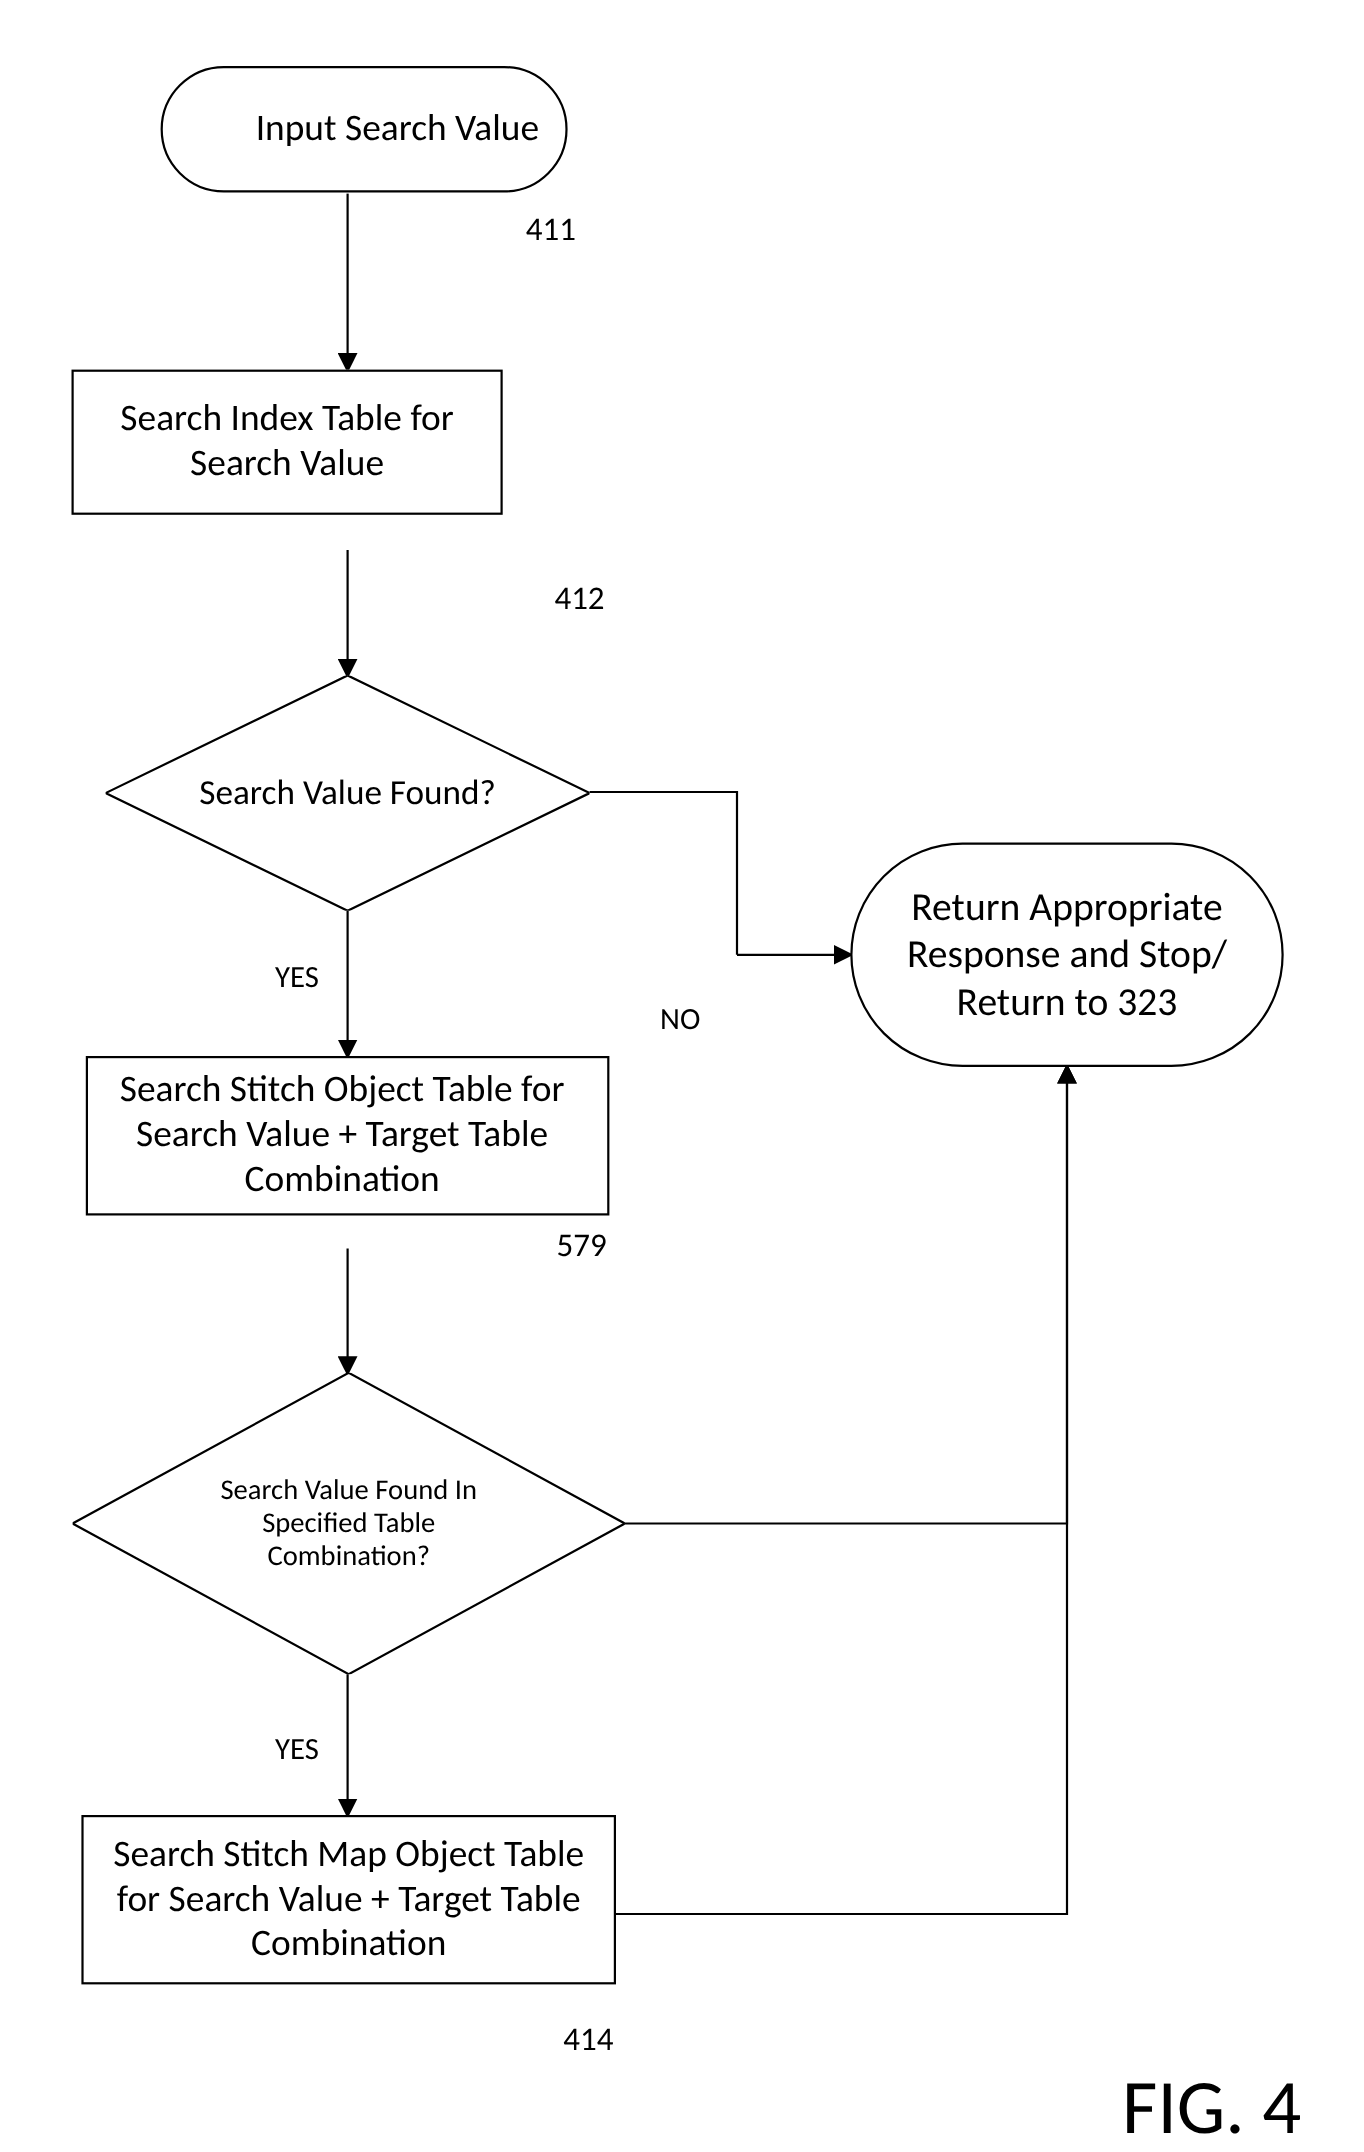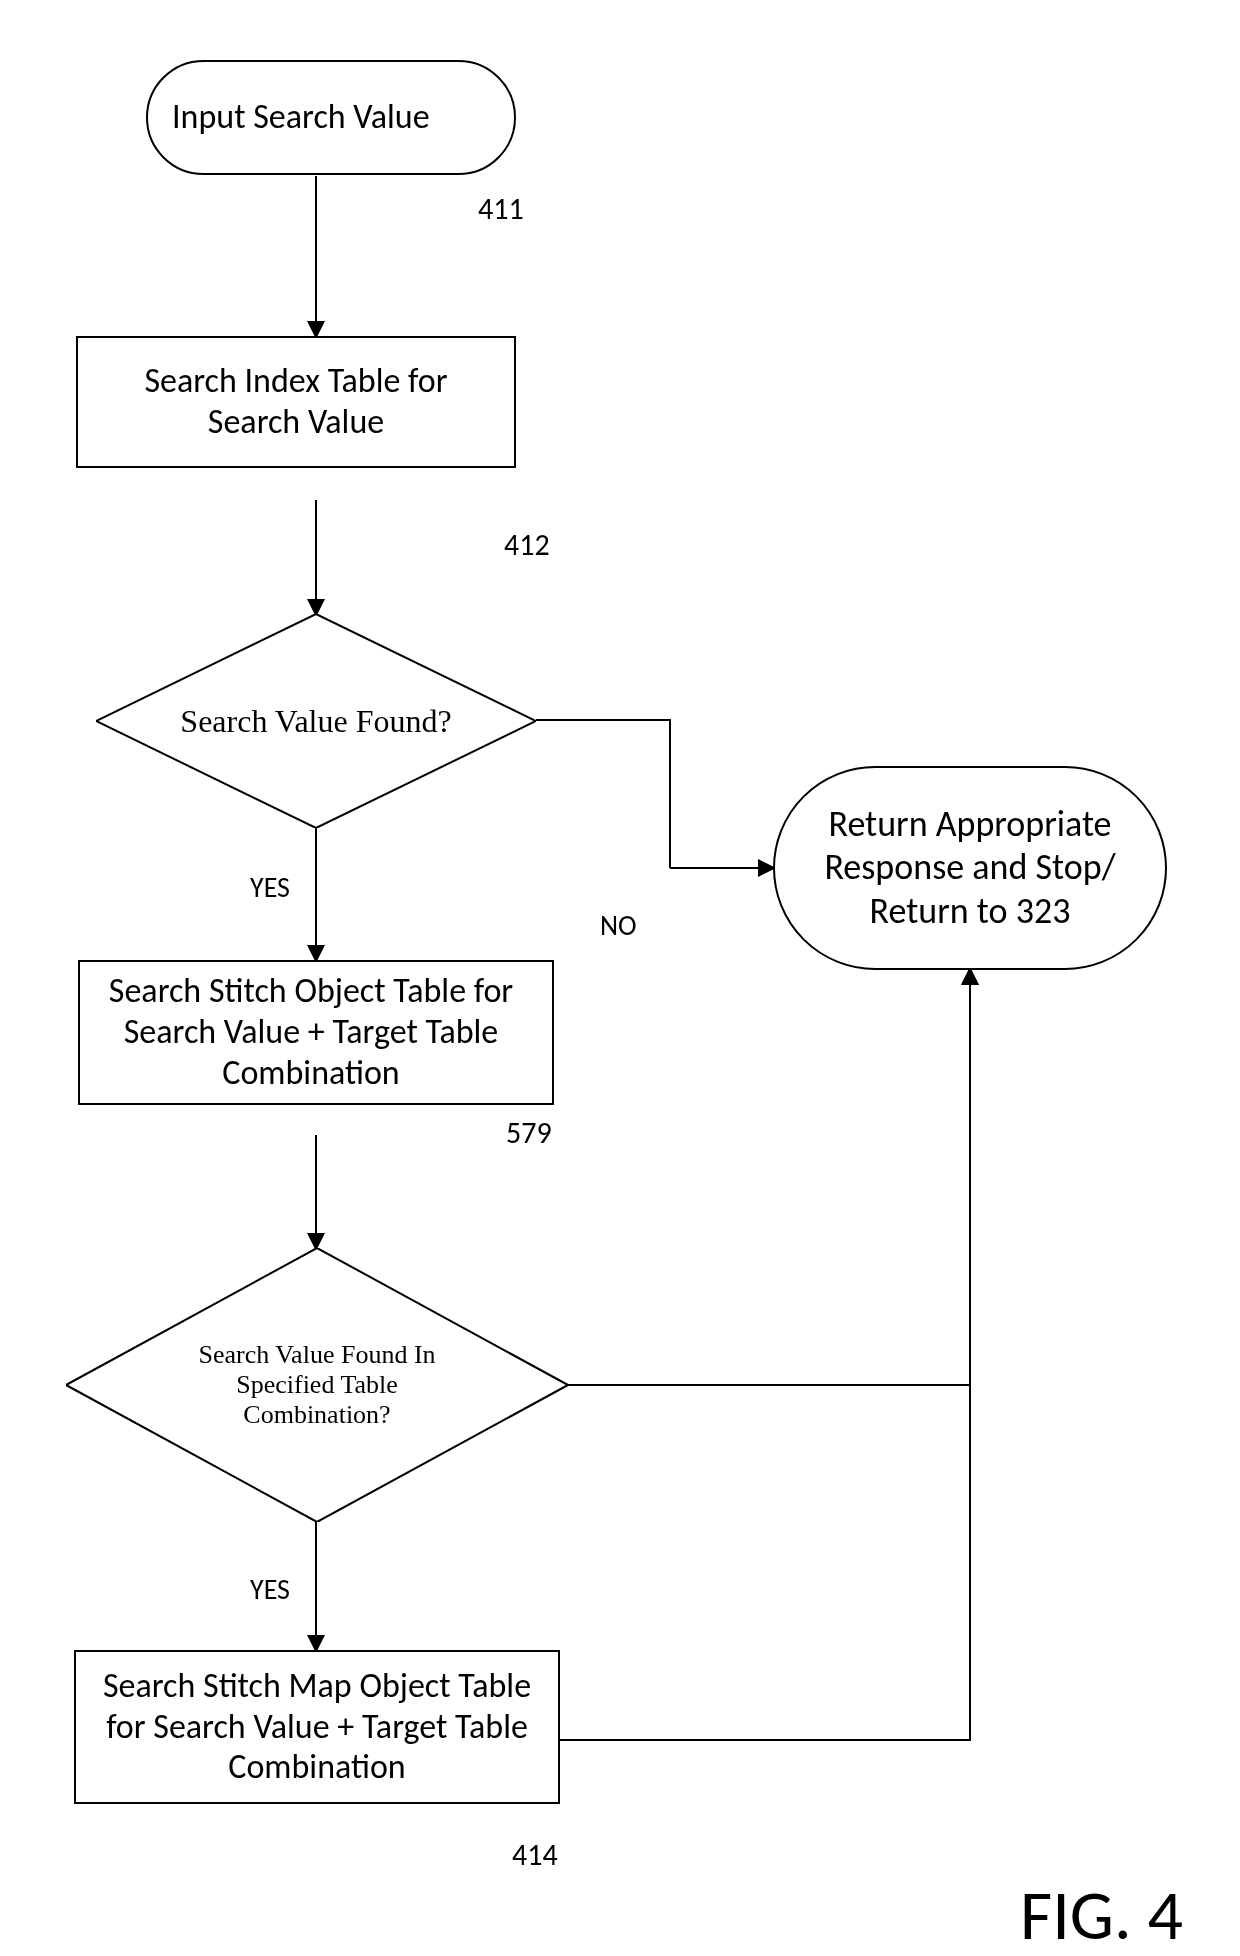--- a/index.html
+++ b/index.html
@@ -12,21 +12,21 @@
   .canvas {
     position: relative;
     width: 1240px;
     height: 1956px;
   }
   .node {
     position: absolute;
     box-sizing: border-box;
     display: flex;
     align-items: center;
-    justify-content: flex-start;
+    justify-content: flex-end;
     text-align: center;
     background: #ffffff;
     line-height: 1.2;
   }
   .terminator {
     border: 2px solid #000;
     border-radius: 1000px;
     font-size: 34px;
     padding: 0 24px;
   }
@@ -66,21 +66,20 @@
   .diamond-text {
     position: absolute;
     inset: 0;
     display: flex;
     align-items: center;
     justify-content: center;
     text-align: center;
     padding: 0 18%;
     font-size: 32px;
     line-height: 1.15;
-    font-family: Liberation Serif, serif;
   }
   .diamond-text.small { font-size: 26px; padding: 0 20%; }
 </style>
 </head>
 <body>
 
 <div class="canvas">
 
   <svg class="arrows">
     <defs>
@@ -105,21 +104,21 @@
     <polyline points="567,1385 970,1385 970,970" stroke="#000" stroke-width="2" fill="none" marker-end="url(#arrow)"></polyline>
 
     <polyline points="560,1740 970,1740 970,970" stroke="#000" stroke-width="2" fill="none" marker-end="url(#arrow)"></polyline>
   </svg>
 
   <div class="node terminator" style="left:146px; top:60px; width:370px; height:115px;">
     <span>Input Search Value</span>
   </div>
   <div class="ref" style="left:478px; top:190px;">411</div>
 
-  <div class="node process" style="left:76px; top:336px; width:440px; height:132px;">
+  <div class="node process" style="left:65px; top:336px; width:392px; height:132px;">
     <span>Search Index Table for Search Value</span>
   </div>
   <div class="ref" style="left:504px; top:478px;margin-top:48px;">412</div>
 
   <div class="diamond-container" style="left:96px; top:614px; width:440px; height:214px;">
     <svg class="diamond-border" viewBox="0 0 440 214" preserveAspectRatio="none">
       <polygon points="220,0 440,107 220,214 0,107" fill="#ffffff" stroke="#000" stroke-width="2"></polygon>
     </svg>
     <div class="diamond-text">Search Value Found?</div>
   </div>

